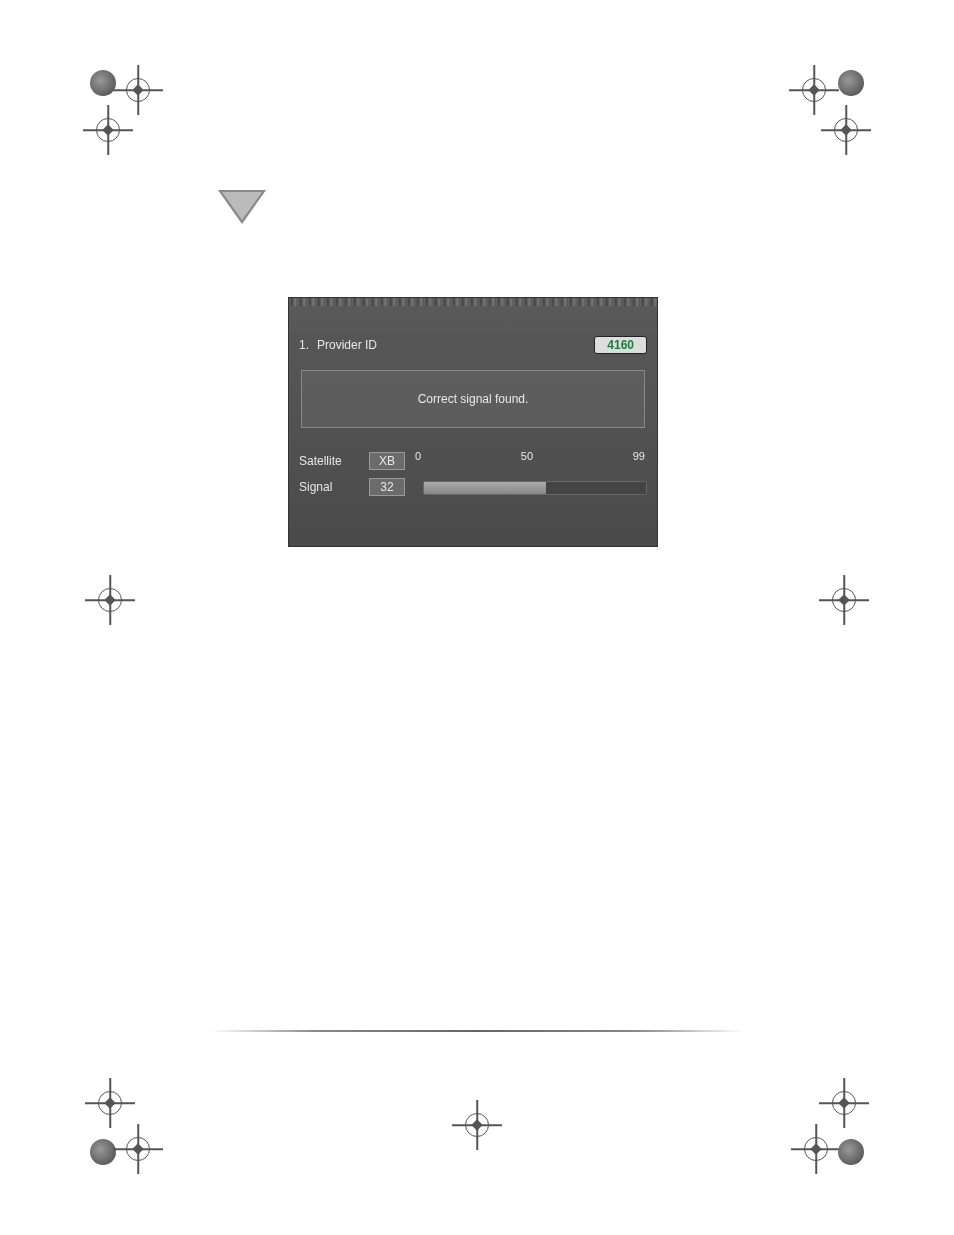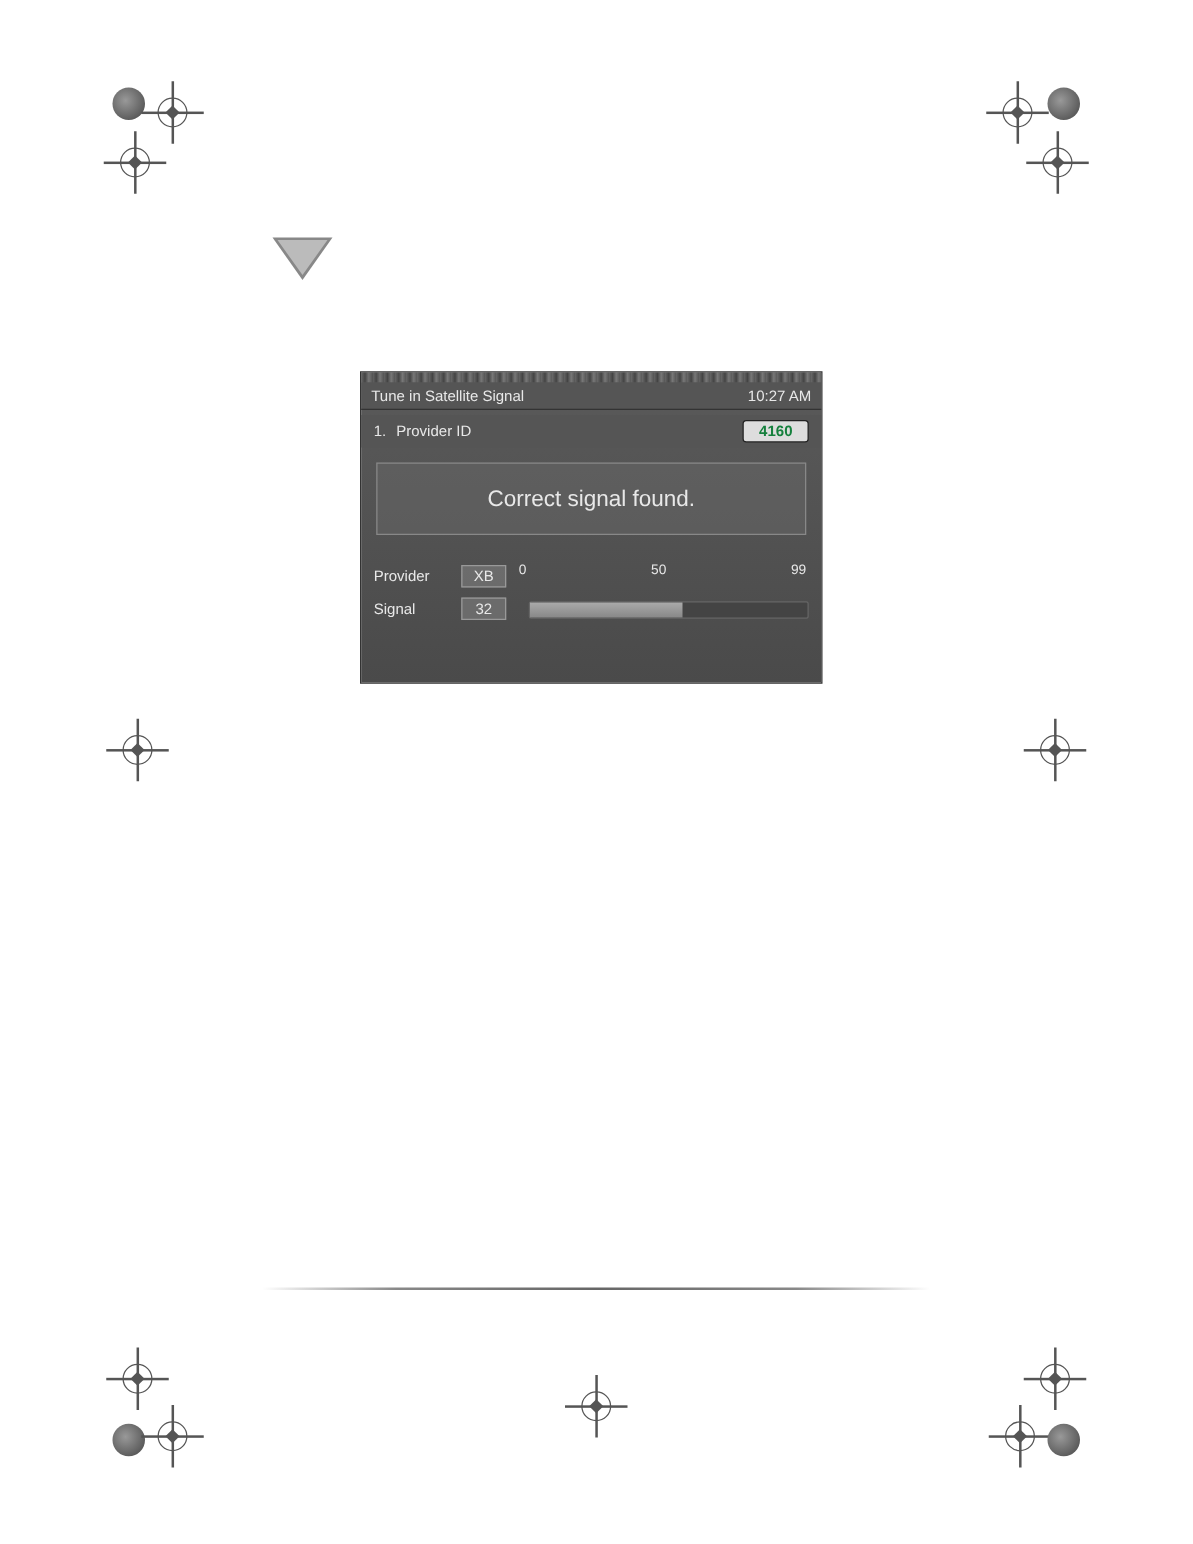--- a/index.html
+++ b/index.html
@@ -164,21 +164,21 @@
       position: absolute;
       top: 72px;
       left: 12px;
       right: 12px;
       height: 58px;
       border: 1px solid #888;
       background: rgba(100,100,100,0.6);
       display: flex;
       align-items: center;
       justify-content: center;
-      font-size: 18px;
+      font-size: 12px;
     }
     .info-row {
       position: absolute;
       left: 10px;
       right: 10px;
       display: flex;
       align-items: center;
       font-size: 12px;
       height: 22px;
     }
@@ -331,43 +331,39 @@
       <div class="circle"></div>
       <div class="diamond"></div>
     </div>
 </div>
 
 <div class="triangle"></div>
 
 <div class="screenshot">
   <div class="noise-edge"></div>
 
-  <div class="header-bar">
-    <span>Tune in Satellite Signal</span>
-    <span>10:27 AM</span>
-  </div>
 
   <div class="provider-row">
     <span style="margin-right:8px;">1.</span>
     <span class="provider-label">Provider ID</span>
     <span class="provider-value">4160</span>
   </div>
 
   <div class="message-box">
     <span>Correct signal found.</span>
   </div>
 
   <div class="scale-labels">
     <span>0</span>
     <span>50</span>
     <span>99</span>
   </div>
 
   <div class="info-row satellite">
-    <span class="info-label">Provider</span>
+    <span class="info-label">Satellite</span>
     <span class="info-value">XB</span>
   </div>
 
   <div class="info-row signal">
     <span class="info-label">Signal</span>
     <span class="info-value">32</span>
     <div class="signal-bar">
       <div class="signal-fill"></div>
     </div>
   </div>

